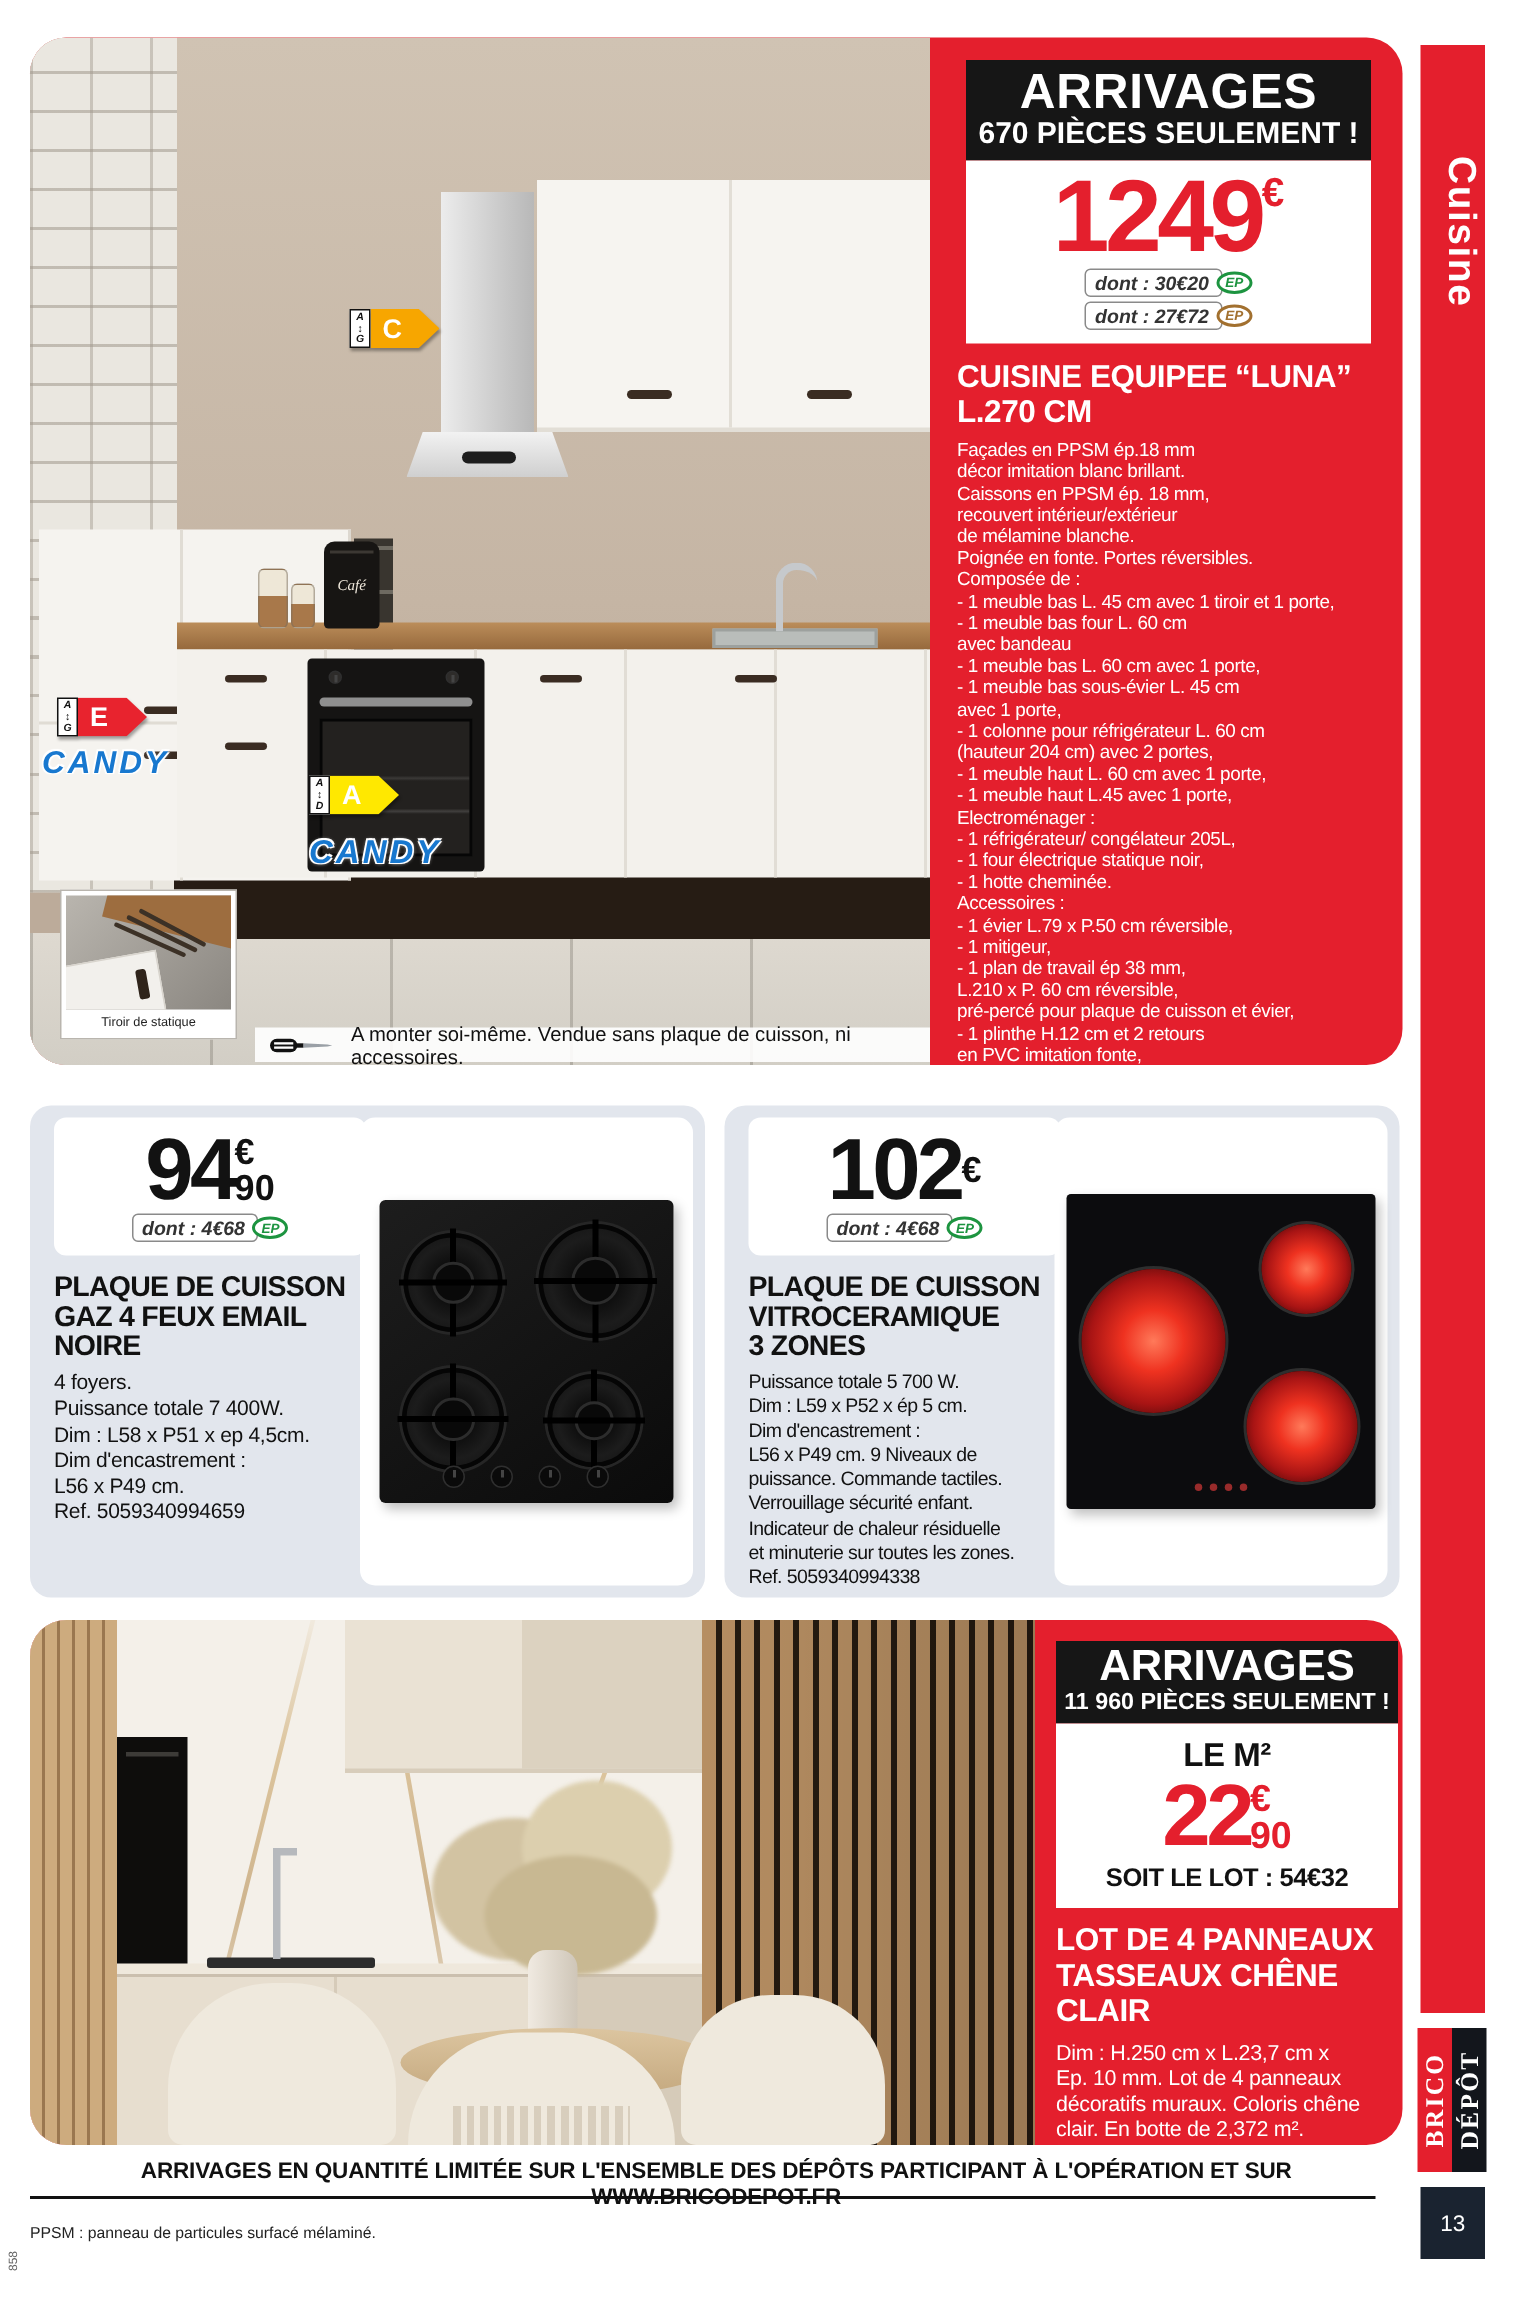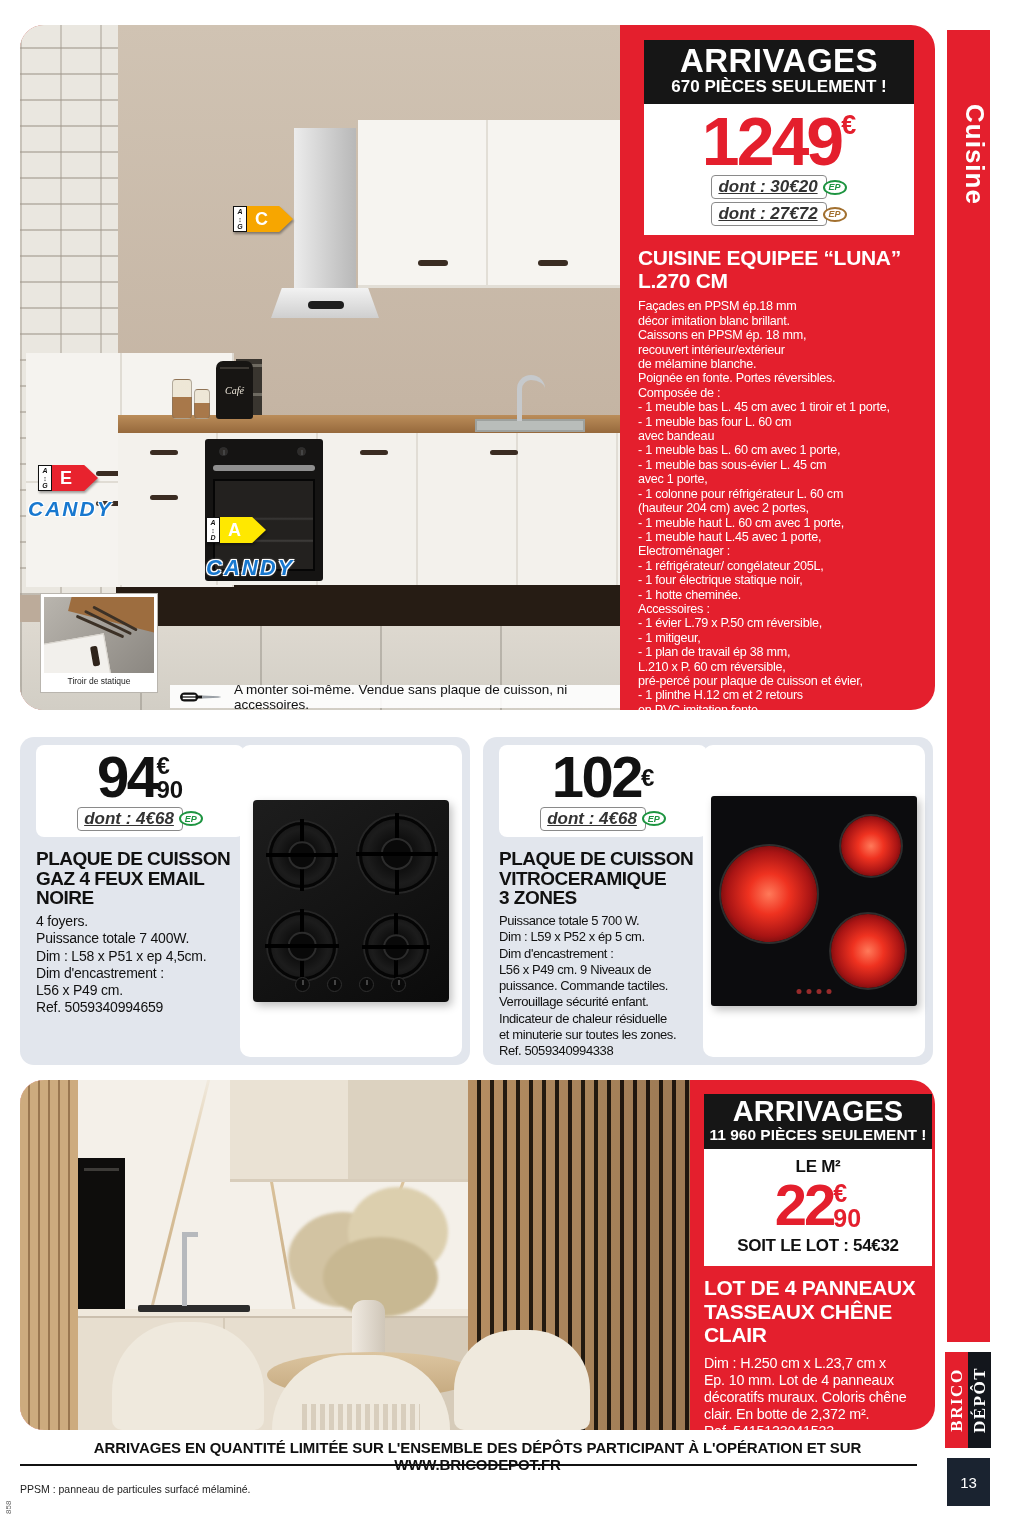--- a/index.html
+++ b/index.html
@@ -80,28 +80,28 @@
   .inset-img .ut { position:absolute; background:#3c3126; height:3px; border-radius:2px; }
   .inset-cap { height:16px; display:flex; align-items:center; justify-content:center; font-size:8.5px; color:#222; }
 
   .photo-note { position:absolute; left:150px; top:660px; height:23px; display:flex; align-items:center; gap:12px;
                 background:rgba(255,255,255,.9); padding:0 10px; font-size:13.5px; color:#111; }
 
   
   .hero-panel { position:absolute; left:600px; top:0; right:0; bottom:0; padding:15px 15px 0 18px; color:#fff; }
   .badge { background:#161616; color:#fff; text-align:center; padding:4px 4px 7px; width:270px; margin:0 auto; }
   .badge .b1 { font-size:33px; line-height:1; font-weight:900; letter-spacing:.5px; }
-  .badge .b2 { font-size:17px; line-height:1.1; font-weight:800; margin-top:1px; }
+  .badge .b2 { font-size:20px; line-height:1.1; font-weight:800; margin-top:1px; }
   .pricecard { background:#fff; width:270px; margin:0 auto; padding:6px 0 9px; }
   .bigprice { display:flex; justify-content:center; align-items:flex-start; color:#e41f2d; font-weight:900; }
   .bigprice .int { font-size:68px; line-height:.92; letter-spacing:-3px; }
   .bigprice .cur { font-size:27px; line-height:1; margin-top:2px; }
   .ecorow { display:flex; justify-content:center; align-items:center; margin-top:3px; }
   .ecopill { display:inline-flex; align-items:center; border:1.5px solid #8a8a8a; border-radius:4px; background:#fff;
-             padding:1px 8px 1px 6px; font-size:17px; font-weight:700; font-style:italic; color:#333;text-decoration:underline; }
+             padding:1px 8px 1px 6px; font-size:13px; font-weight:700; font-style:italic; color:#333; }
   .ep { display:inline-flex; align-items:center; justify-content:center; min-width:24px; height:15px;
         border:2px solid currentColor; border-radius:50%; font-size:9px; font-weight:900; font-style:italic;
         background:#fff; margin-left:-4px; }
   .ep.green { color:#1d9440; } .ep.bronze { color:#a2702f; }
   .hero-title { margin-top:11px; font-size:21px; line-height:1.1; font-weight:900; letter-spacing:-.3px; }
   .hero-desc { margin-top:7px; font-size:12.6px; line-height:14.4px; letter-spacing:-.25px; font-weight:500; }
 
   
   .card { position:absolute; top:737px; width:450px; height:328px; background:#e2e6ed; border-radius:14px; }
   .card.c1 { left:20px; } .card.c2 { left:483px; }
@@ -171,21 +171,21 @@
   .ld-chairB { left:252px; top:275px; width:178px; height:75px; border-radius:80px 80px 0 0; }
   .ld-chairB::after { content:""; position:absolute; left:30px; right:30px; bottom:0; height:26px;
                       background:repeating-linear-gradient(90deg,#d8cebd 0 5px, transparent 5px 9px); }
   .ld-chairC { left:434px; top:250px; width:136px; height:100px; border-radius:60px 60px 10px 10px; }
 
   .offer-panel { position:absolute; left:670px; top:0; right:0; bottom:0; padding:14px 10px 0 14px; color:#fff; }
   .badge2 { background:#161616; color:#fff; text-align:center; padding:3px 4px 6px; width:228px; margin:0 auto; }
   .badge2 .b1 { font-size:29px; line-height:1; font-weight:900; }
   .badge2 .b2 { font-size:15.5px; line-height:1.1; font-weight:800; }
   .mcard { background:#fff; width:228px; margin:0 auto; padding:8px 0 10px; text-align:center; color:#111; }
-  .mcard .unit { font-size:17px; font-weight:900; letter-spacing:-.3px; }
+  .mcard .unit { font-size:22px; font-weight:900; letter-spacing:-.3px; }
   .m2price { display:flex; justify-content:center; align-items:flex-start; color:#e41f2d; font-weight:900; margin-top:2px; }
   .m2price .int { font-size:58px; line-height:.88; letter-spacing:-3px; }
   .m2price .cur { font-size:25px; line-height:1; margin-top:2px; }
   .m2price .dec { font-size:25px; line-height:1; }
   .mcard .lot { font-size:17px; font-weight:900; letter-spacing:-.3px; margin-top:5px; }
   .offer-title { margin-top:10px; font-size:21px; line-height:1.12; font-weight:900; letter-spacing:-.3px; }
   .offer-desc { margin-top:8px; font-size:14.3px; line-height:17.2px; letter-spacing:-.2px; }
 
   
   .banner { position:absolute; left:20px; top:1439px; width:915px; text-align:center;

